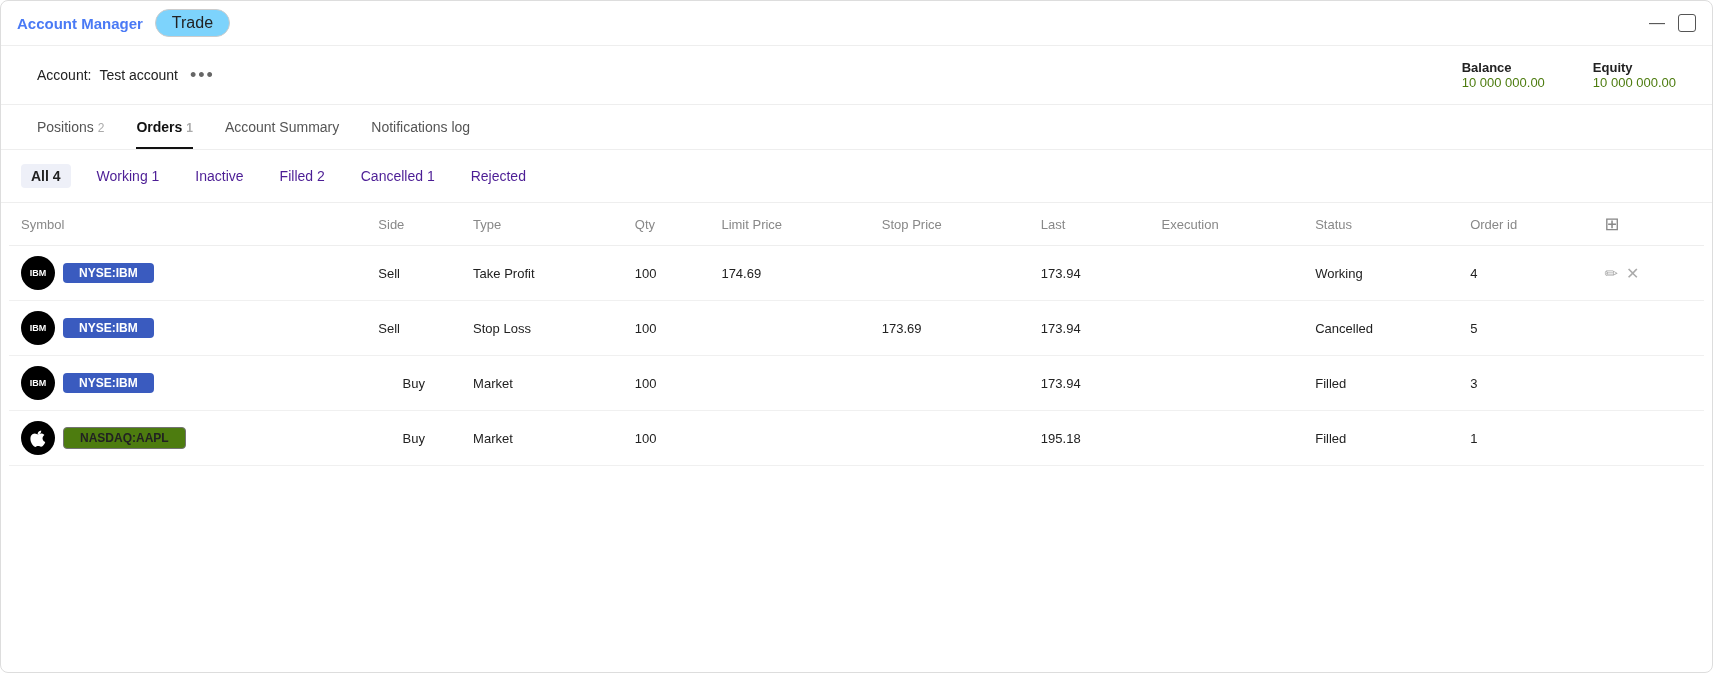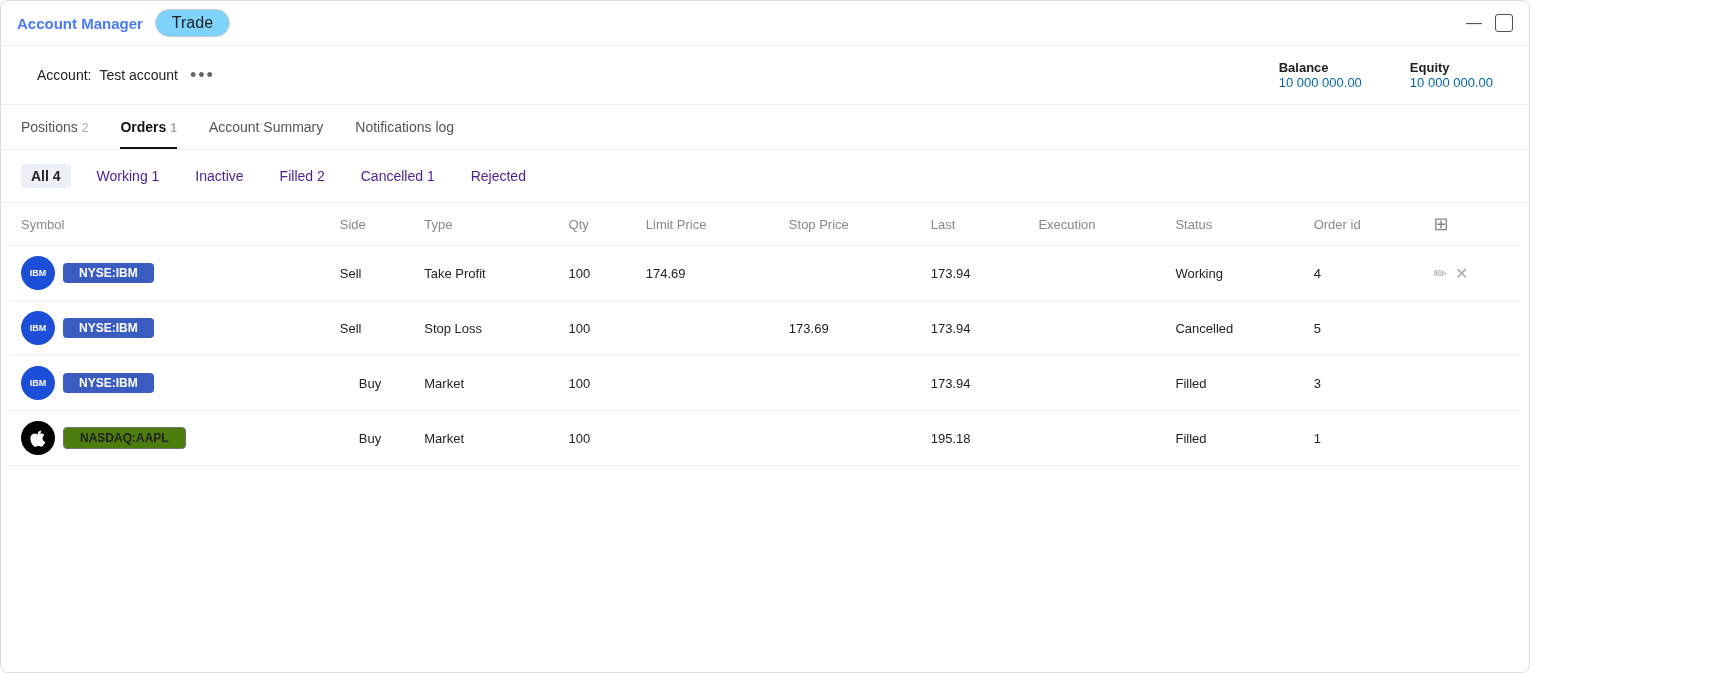--- a/index.html
+++ b/index.html
@@ -3,21 +3,21 @@
   <meta charset="utf-8">
   <style>
     * { box-sizing: border-box; margin: 0; padding: 0; }
     body {
       font-family: -apple-system, BlinkMacSystemFont, 'Segoe UI', Arial, sans-serif;
       background: #fff;
       color: #222;
       font-size: 14px;
     }
     .app-container {
-      width: 1530px;
+      width: 1713px;
       min-height: 673px;
       border: 1px solid #ddd;
       border-radius: 8px;
       overflow: hidden;
       display: flex;
       flex-direction: column;
     }
     
     .top-nav {
       display: flex;
@@ -82,27 +82,27 @@
       text-align: left;
     }
     .financial-label {
       font-weight: 700;
       font-size: 13px;
       color: #222;
       display: block;
     }
     .financial-value {
       font-size: 13px;
-      color: #0369a1;
+      color: #4d7c0f;
       display: block;
     }
     
     .main-tabs {
       display: flex;
-      padding: 0 20px;
+      padding: 0 36px;
       border-bottom: 1px solid #eee;
       gap: 32px;
     }
     .main-tab {
       padding: 14px 0 12px;
       font-size: 14px;
       color: #555;
       cursor: pointer;
       border-bottom: 2px solid transparent;
       position: relative;
@@ -153,21 +153,21 @@
     }
     .symbol-cell {
       display: flex;
       align-items: center;
       gap: 8px;
     }
     .symbol-avatar {
       width: 34px;
       height: 34px;
       border-radius: 50%;
-      background: #1d4ed8;
+      background: #000000;
       display: flex;
       align-items: center;
       justify-content: center;
       color: #fff;
       font-size: 10px;
       font-weight: 700;
       flex-shrink: 0;
     }
     .symbol-avatar.aapl {
       background: #000;

